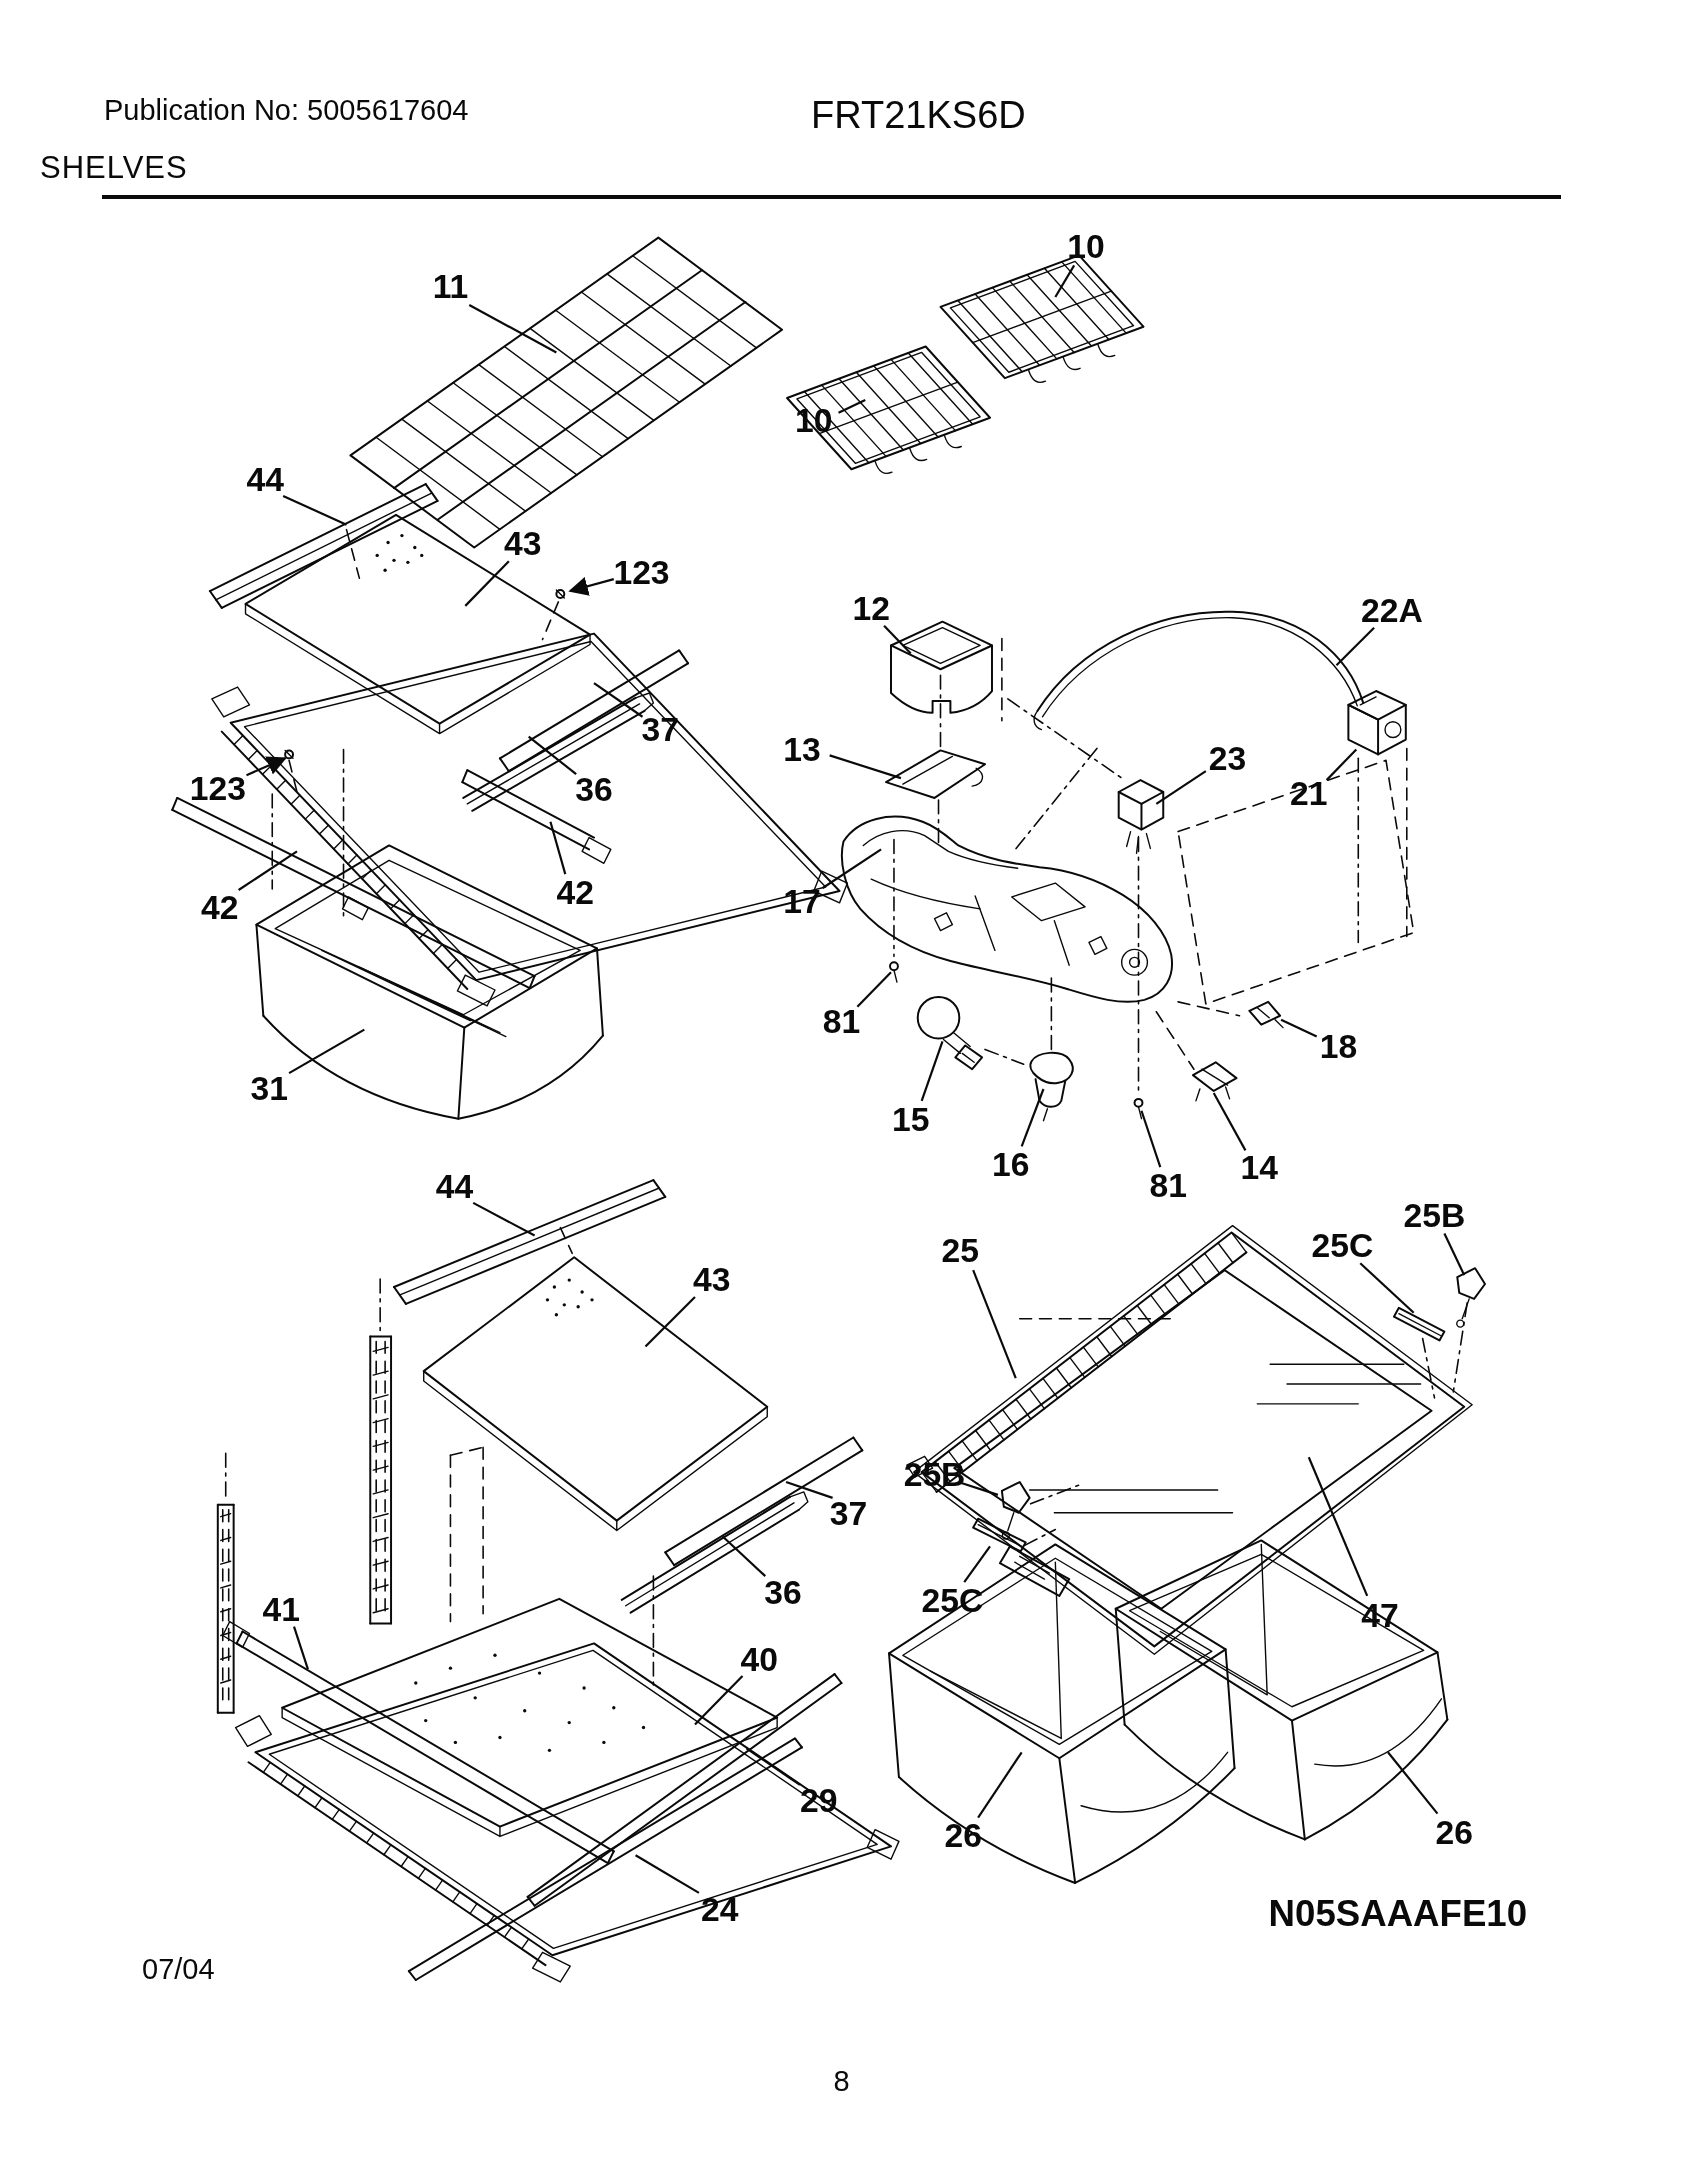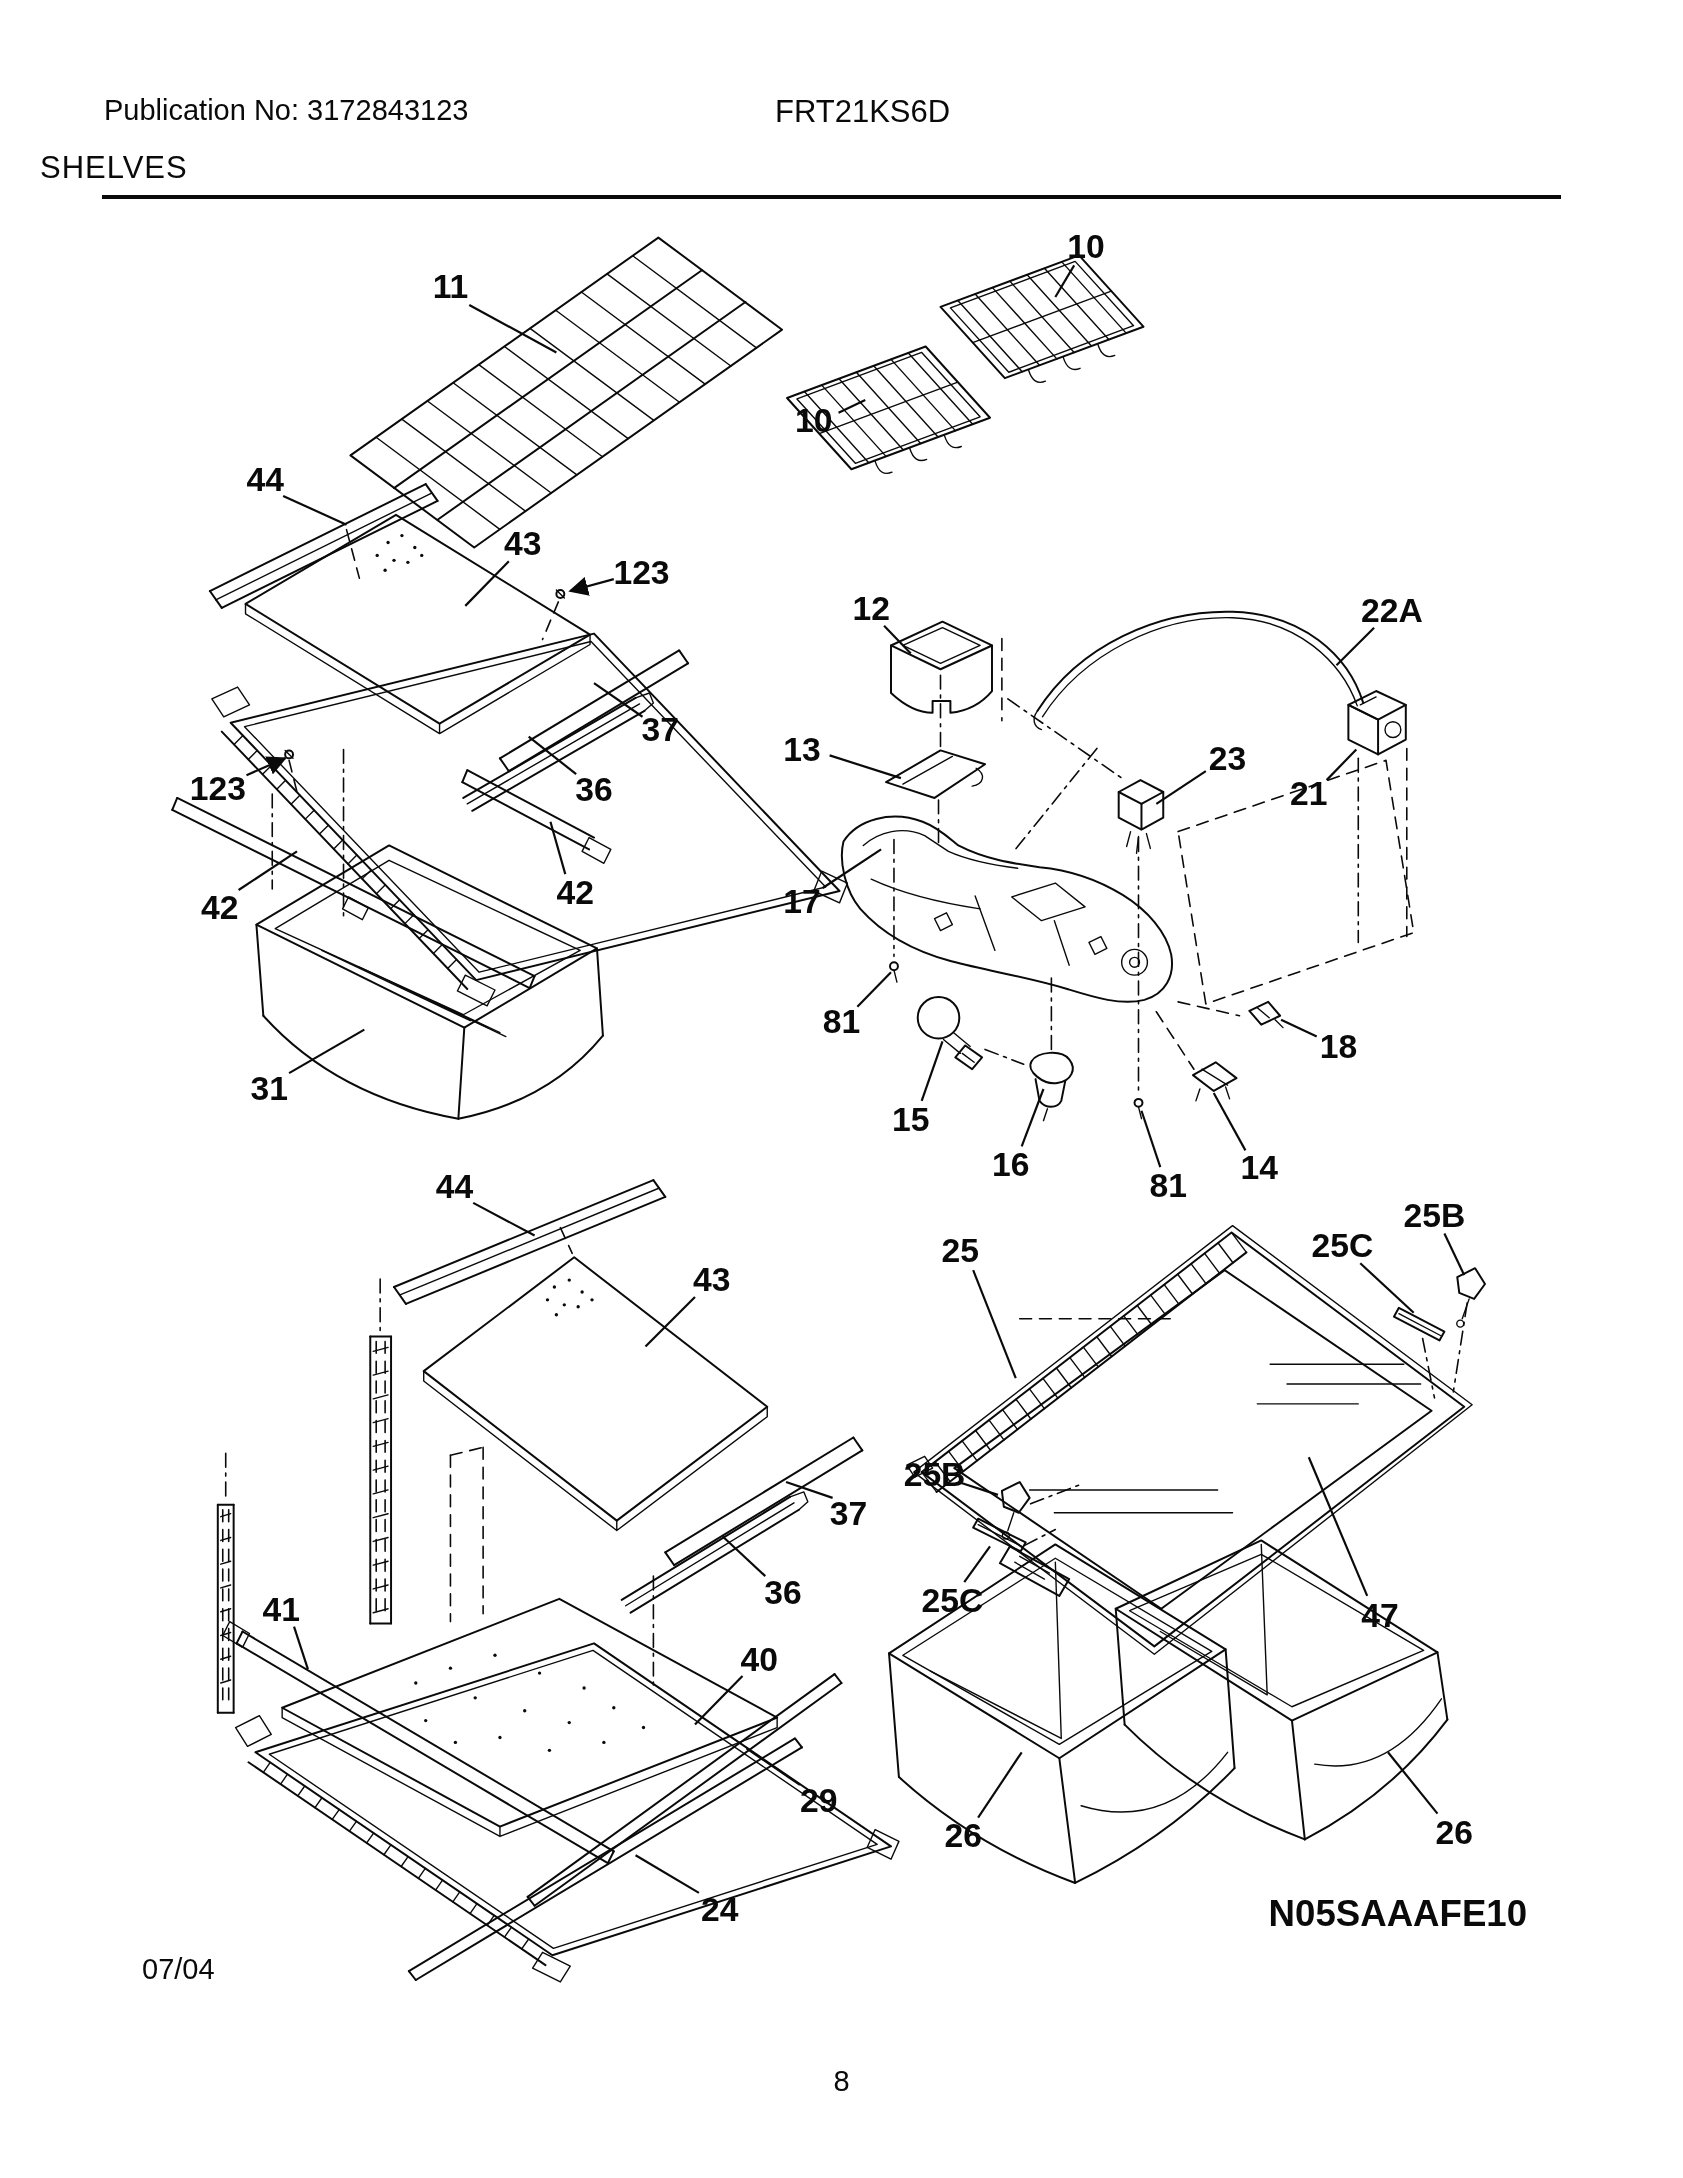--- a/index.html
+++ b/index.html
@@ -1,37 +1,37 @@
 <!DOCTYPE html>
 <html><head>
 <meta charset="utf-8">
 <style>
   html,body{margin:0;padding:0;background:#e8e8e8;}
   .page{position:relative;width:1683px;height:2178px;background:#ffffff;overflow:hidden;
         font-family:"Liberation Sans", sans-serif;color:#0a0a0a;}
   .pub{position:absolute;left:104px;top:94px;font-size:29px;}
-  .model{position:absolute;left:775px;top:94px;font-size:31px;}
+  .model{position:absolute;left:811px;top:94px;font-size:38px;}
   .title{position:absolute;left:0;top:150px;width:100%;text-align:left;font-size:31px;letter-spacing:1px;padding-left:40px;}
   .rule{position:absolute;left:102px;top:195px;width:1459px;height:4px;background:#0a0a0a;}
   .fdate{position:absolute;left:142px;top:1953px;font-size:29px;}
   .fpage{position:absolute;left:0;top:2065px;width:100%;text-align:center;font-size:29px;}
   svg{position:absolute;left:0;top:0;font-family:"Liberation Sans", sans-serif;}
   .art{stroke:#0a0a0a;fill:none;stroke-width:2;stroke-linecap:round;stroke-linejoin:round;}
   .t{stroke-width:1.4;}
   .dash{stroke-dasharray:12 8;stroke-width:1.6;}
   .ddot{stroke-dasharray:14 6 3 6;stroke-width:1.6;}
   .callout{font-size:34px;font-weight:bold;fill:#0a0a0a;stroke:none;text-anchor:middle;}
   .gridcode{font-size:37px;font-weight:bold;fill:#0a0a0a;stroke:none;text-anchor:middle;}
   .leader{stroke:#0a0a0a;stroke-width:2.2;}
 </style>
 </head>
 <body>
 
 <div class="page">
-  <span class="pub">Publication No: 3172843123</span>
+  <span class="pub">Publication No: 5005617604</span>
   <span class="model">FRT21KS6D</span>
   <div class="title">SHELVES</div>
   <div class="rule"></div>
 
   <svg id="diagram" width="1683" height="2178" viewBox="0 0 1700 2200">
     <defs>
       <marker id="arr" viewBox="0 0 10 10" refX="9" refY="5" markerWidth="9" markerHeight="9" orient="auto">
         <path d="M0 0 L10 5 L0 10 Z" fill="#0a0a0a"></path>
       </marker>
     </defs>

